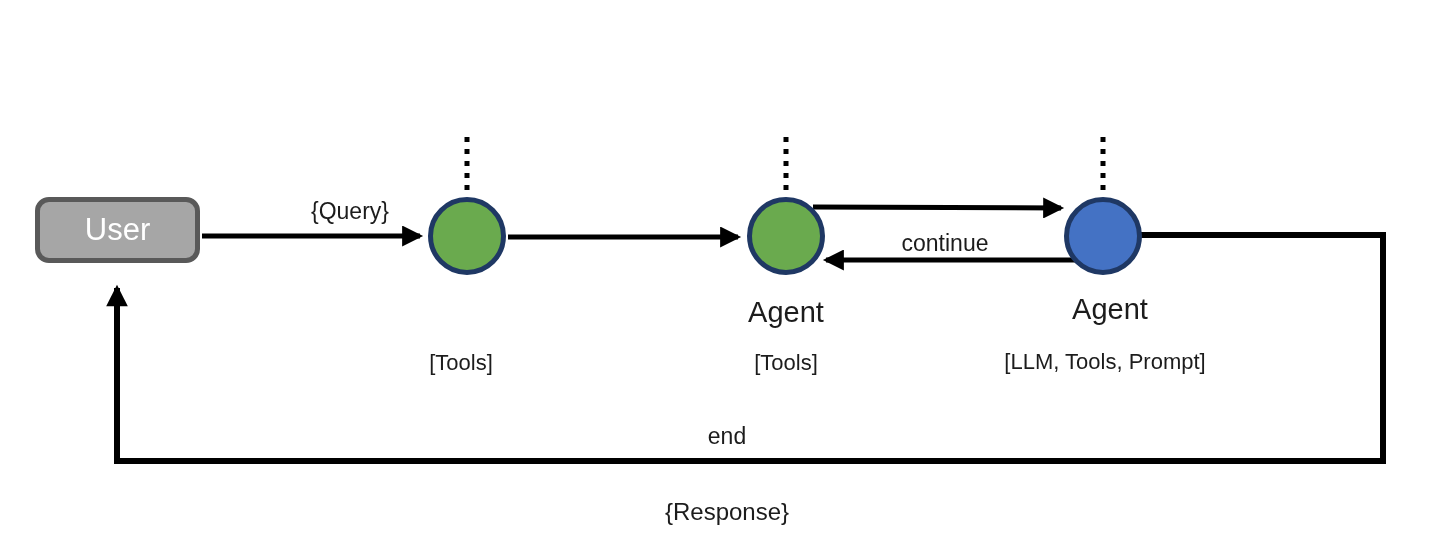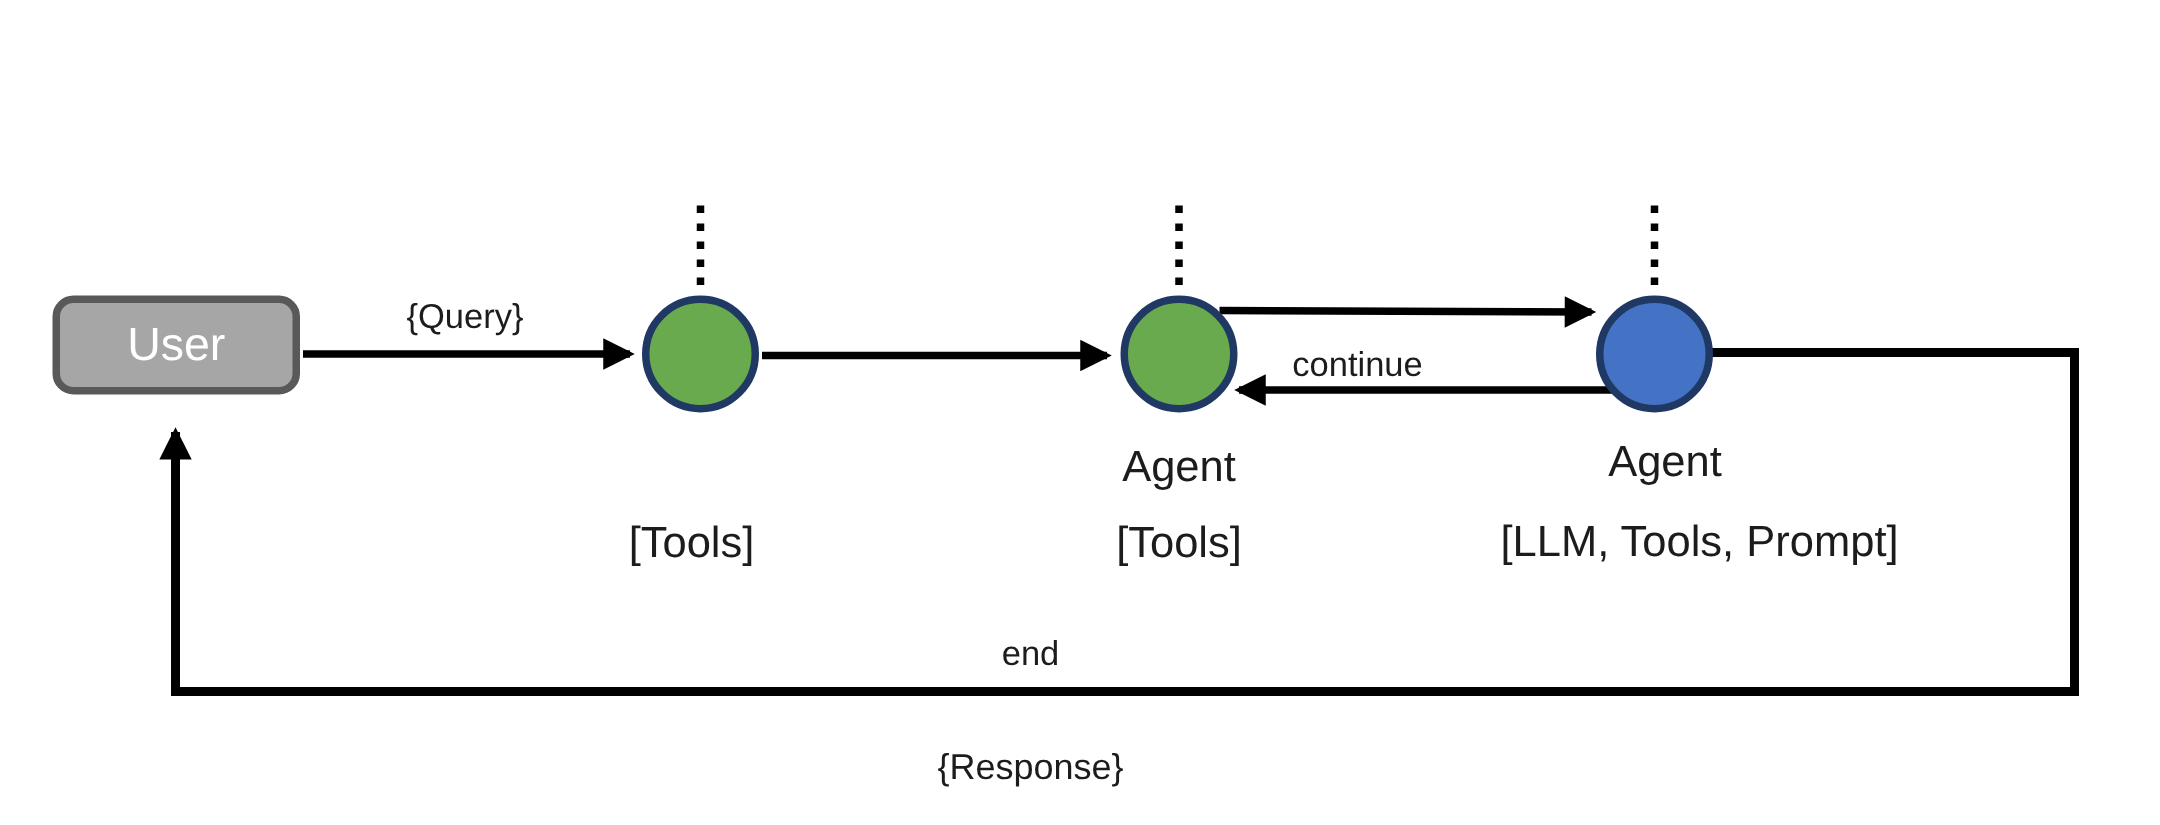--- a/index.html
+++ b/index.html
@@ -32,23 +32,23 @@
   .node{
     width:78px; height:78px; box-sizing:border-box; border-radius:50%;
     border:5px solid var(--navy);
   }
   .node.green{background:var(--green);}
   .node.blue{background:var(--blue);}
   #node-first{left:428px; top:197px;}
   #node-action{left:747px; top:197px;}
   #node-agent{left:1064px; top:197px;}
 
-  .edge-label{font-size:23px; color:var(--text);}
+  .edge-label{font-size:23px; color:var(--text);margin-left:40px;}
   .node-label{font-size:29px; color:var(--text);}
-  .node-sublabel{font-size:29px; color:var(--text);text-align:right;}
+  .node-sublabel{font-size:22px; color:var(--text);text-align:right;}
 </style>
 </head>
 <body>
 
 <div id="canvas">
 
   <svg id="wires" viewBox="0 0 1440 550" xmlns="http://www.w3.org/2000/svg">
     <defs>
       <marker id="ah" viewBox="0 0 10 10" refX="8.5" refY="5" markerWidth="5" markerHeight="4.2" orient="auto-start-reverse">
         <path d="M0,0 L10,5 L0,10 z" fill="var(--line)"></path>
@@ -81,20 +81,20 @@
   <div id="node-first" class="abs node green"></div>
   <div id="node-action" class="abs node green"></div>
   <div id="node-agent" class="abs node blue"></div>
 
   <div class="abs center node-sublabel" style="left:461px; top:363px;">[Tools]</div>
 
   <div class="abs center node-label" style="left:786px; top:312px;">Agent</div>
   <div class="abs center node-sublabel" style="left:786px; top:363px;">[Tools]</div>
 
   <div class="abs center node-label" style="left:1110px; top:309px;">Agent</div>
-  <div class="abs center node-sublabel" style="left:1105px; top:362px;margin-left:28px;">[LLM, Tools, Prompt]</div>
+  <div class="abs center node-sublabel" style="left:1105px; top:362px;">[LLM, Tools, Prompt]</div>
 
   <div class="abs center edge-label" style="left:310px; top:211px;">{Query}</div>
   <div class="abs center edge-label" style="left:905px; top:243px;">continue</div>
   <div class="abs center edge-label" style="left:687px; top:436px;">end</div>
   <div class="abs center edge-label" style="left:687px; top:512px; font-size:24px;">{Response}</div>
 
 </div>
 
 </body></html>

